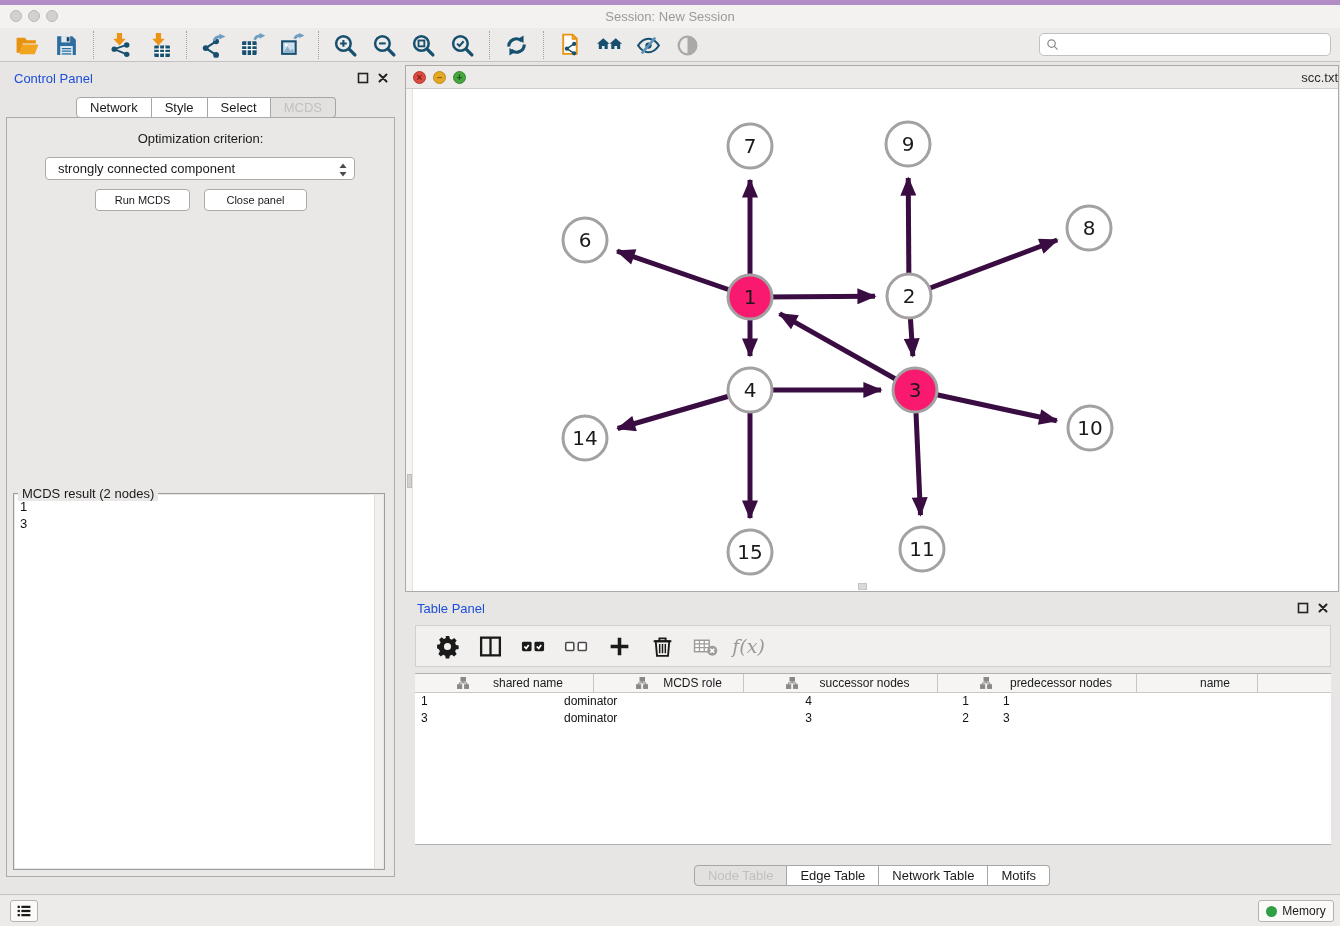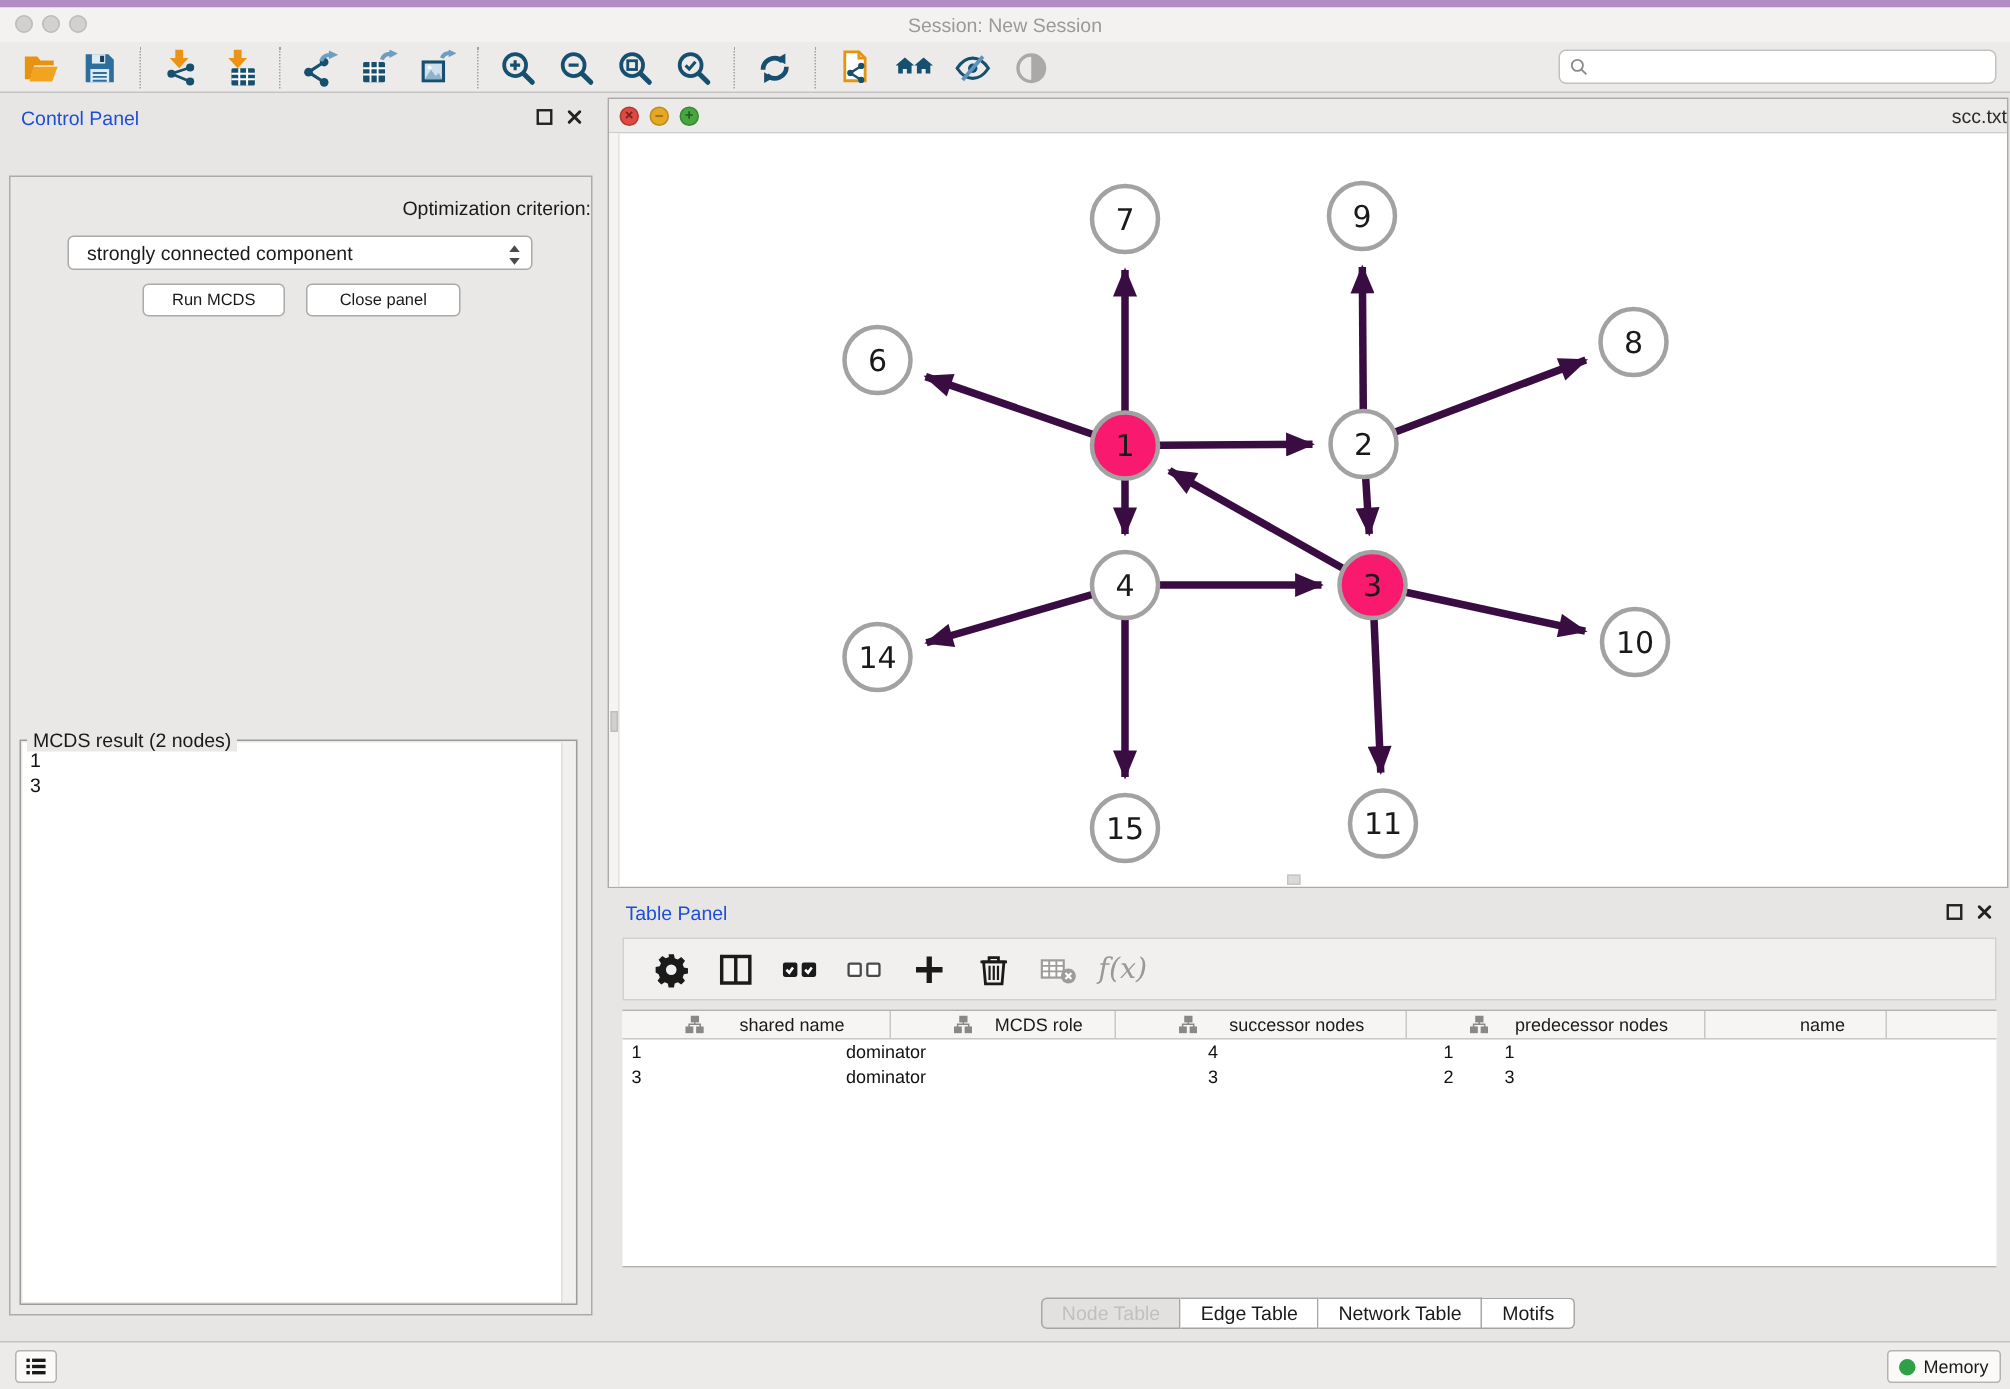--- a/index.html
+++ b/index.html
@@ -31,21 +31,21 @@
   .pbtn svg { width:12px; height:12px; }
 
   .tabs-row { position:absolute; display:flex; }
   .tab { height:21px; line-height:19px; padding:0 13px; font-size:13px; background:#FFFFFF; border:1px solid #A8A6A4; border-left:none; color:#1A1A1A; cursor:default; }
   .tab:first-child { border-left:1px solid #A8A6A4; border-radius:4px 0 0 4px; }
   .tab:last-child { border-radius:0 4px 4px 0; }
   .tab.active { background:#E3E1DF; color:#C2C0BE; }
   #cp-tabs { left:76px; top:35px; }
 
   #cp-box { position:absolute; left:6px; top:55px; width:389px; height:760px; border:1px solid #ADABA9; background:#E9E8E6; }
-  #opt-label { position:absolute; left:0; width:100%; top:13px; text-align:right; font-size:13px; color:#1A1A1A; }
+  #opt-label { position:absolute; left:0; width:100%; top:13px; text-align:center; font-size:13px; color:#1A1A1A; }
   #criterion-select { position:absolute; left:38px; top:39px; width:310px; height:23px; background:#FFFFFF; border:1px solid #ACAAA8; border-radius:4px; font-size:13px; display:flex; align-items:center; padding-left:12px; color:#1A1A1A; }
   #criterion-stepper { position:absolute; right:5px; top:2px; width:12px; height:18px; }
   .btn { position:absolute; height:22px; background:#FFFFFF; border:1px solid #ACAAA8; border-radius:4px; font-size:11px; color:#1A1A1A; text-align:center; line-height:20px; cursor:default; }
   #run-btn { left:88px; top:71px; width:95px; }
   #close-btn { left:197px; top:71px; width:103px; }
 
   #mcds-fieldset { position:absolute; left:6px; top:375px; width:372px; height:377px; border:1px solid #9E9C9A; }
   #mcds-legend { position:absolute; left:4px; top:-8px; background:#E9E8E6; padding:0 4px; font-size:13px; color:#1A1A1A; }
   #result-area { position:absolute; left:1px; top:1px; right:1px; bottom:1px; background:#FFFFFF; }
   #result-text { position:absolute; left:5px; top:3px; font-size:13px; line-height:17px; white-space:pre; color:#111; }
@@ -257,20 +257,26 @@
           <svg viewBox="0 0 12 12">
             <rect x="1.5" y="1.5" width="9" height="9" fill="none" stroke="#222" stroke-width="1.6"></rect>
           </svg>
         </span>
       <span class="pbtn">
           <svg viewBox="0 0 12 12">
             <path stroke="#222" stroke-width="2" stroke-linecap="round" d="M2.5 2.5l7 7M9.5 2.5l-7 7"></path>
           </svg>
         </span>
     </div>
+    <div id="cp-tabs" class="tabs-row">
+        <div class="tab">Network</div>
+        <div class="tab">Style</div>
+        <div class="tab">Select</div>
+        <div class="tab active">MCDS</div>
+      </div>
     <div id="cp-box">
       <div id="opt-label">Optimization criterion:</div>
       <div id="criterion-select">
         <span>strongly connected component</span>
         <span id="criterion-stepper"><svg viewBox="0 0 12 20">
               <path fill="#4A4A4A" d="M2.5 8L6 3.5 9.5 8z"></path>
               <path fill="#4A4A4A" d="M2.5 12L6 16.5 9.5 12z"></path>
             </svg></span>
       </div>
       <div id="run-btn" class="btn">Run MCDS</div>

